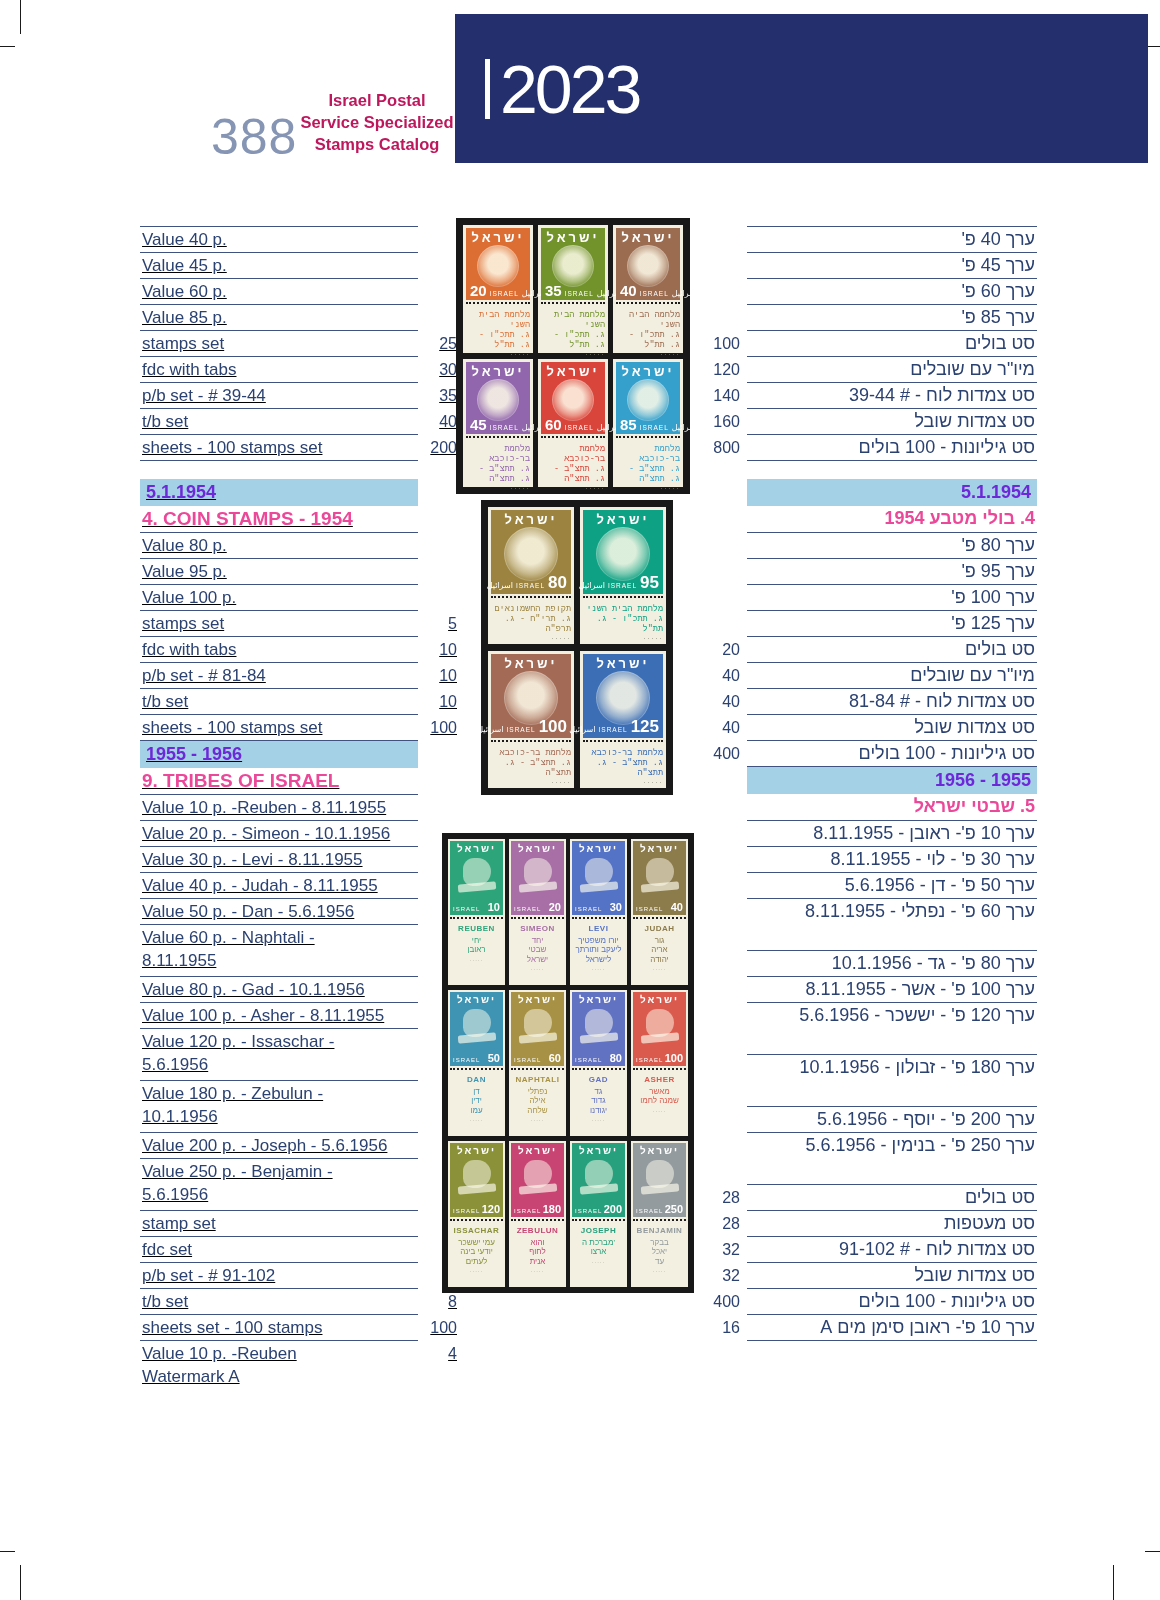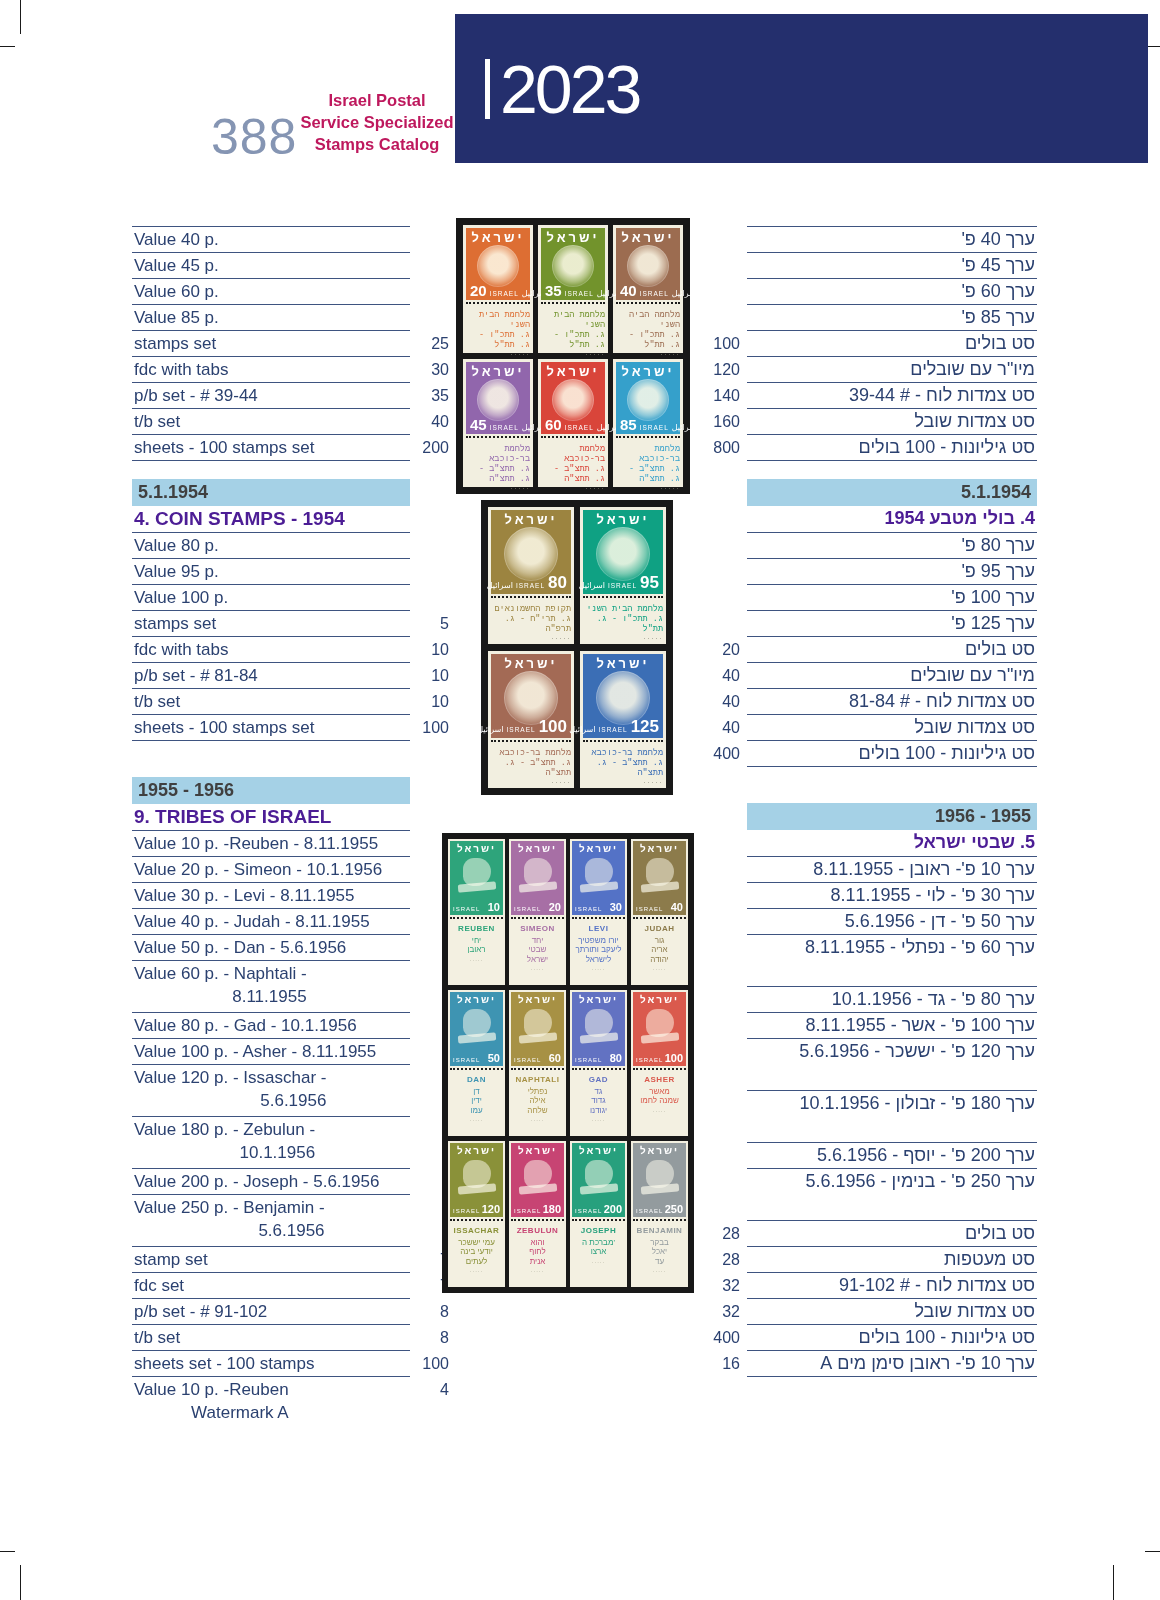--- a/index.html
+++ b/index.html
@@ -13,47 +13,47 @@
   
   #banner{position:absolute;left:455px;top:14px;width:693px;height:149px;background:#242f6d;
           display:flex;align-items:center;padding-left:30px;box-sizing:border-box;color:#fff;}
   #banner .bar{width:5px;height:60px;background:#fff;margin-right:10px;}
   #banner .year{font-size:68px;font-weight:normal;letter-spacing:-3px;}
   #pageno{position:absolute;left:211px;top:108px;font-size:50px;color:#8595b3;letter-spacing:1px;}
   #cat-title{position:absolute;left:294px;top:89px;width:166px;text-align:center;
              font-size:16.5px;font-weight:bold;color:#be185d;line-height:22px;}
 
   
-  #col-en{position:absolute;left:132px;top:226px;width:322px;}
+  #col-en{position:absolute;left:140px;top:226px;width:322px;text-decoration:underline;}
   #col-he{position:absolute;left:703px;top:226px;width:334px;}
   .sec{display:block;}
   .sec.m1{margin-top:18px;}
-  .sec.m2{margin-top:36px;text-align:right;}
+  .sec.m2{}
   .topline{height:0;border-top:1.4px solid #3e5380;width:278px;}
   #col-he .topline{width:290px;margin-left:auto;margin-right:0;}
 
   .r{display:flex;min-height:26px;}
   #col-he .r{direction:rtl;}
   .r.d{min-height:52px;}
   .lbl{width:278px;box-sizing:border-box;border-bottom:1.4px solid #3e5380;display:flex;align-items:center;
        padding:0 2px 1px 2px;font-size:17px;color:#2b4170;line-height:23px;white-space:pre-line;}
   #col-he .lbl{width:290px;font-size:18px;}
   .r.d .lbl{align-items:flex-start;padding-top:1px;}
   .r.noline .lbl{border-bottom:none;}
   .val{flex:1;display:flex;align-items:center;font-size:16px;color:#2b4170;padding-bottom:1px;}
   #col-en .val{justify-content:flex-end;padding-right:5px;}
   #col-he .val{justify-content:flex-start;padding-right:7px;}
   .r.d .val{align-items:flex-start;padding-top:4px;}
 
   .r.hlr{min-height:27px;}
-  .hlb{background:#a5d1e6;border-bottom:none !important;font-weight:bold;font-size:18px;color:#404040;
+  .hlb{background:#a5d1e6;border-bottom:none !important;font-weight:bold;font-size:18px;color:#6d28d9;
        padding-left:6px;}
   #col-he .hlb{padding-left:2px;padding-right:6px;}
   .r.ttr{min-height:27px;}
-  .ttl{font-weight:bold;font-size:19px;color:#4c1d95;}
+  .ttl{font-weight:bold;font-size:19px;color:#ec4899;}
 
   
   .sblock{position:absolute;background:#181818;display:grid;}
   #block1{left:456px;top:218px;grid-template-columns:repeat(3,70px);gap:6px 5px;padding:7px;}
   #block2{left:481px;top:500px;grid-template-columns:repeat(2,86px);gap:7px 6px;padding:7px;}
   #block3{left:442px;top:833px;grid-template-columns:repeat(4,57px);gap:5px 4px;padding:6px;}
 
   .cs{background:#f2efe0;padding:3px;display:flex;flex-direction:column;height:128px;box-sizing:border-box;}
   .cs.b2{height:137px;}
   .cs-face{background:var(--c);height:72px;color:#fff;position:relative;flex:none;}

